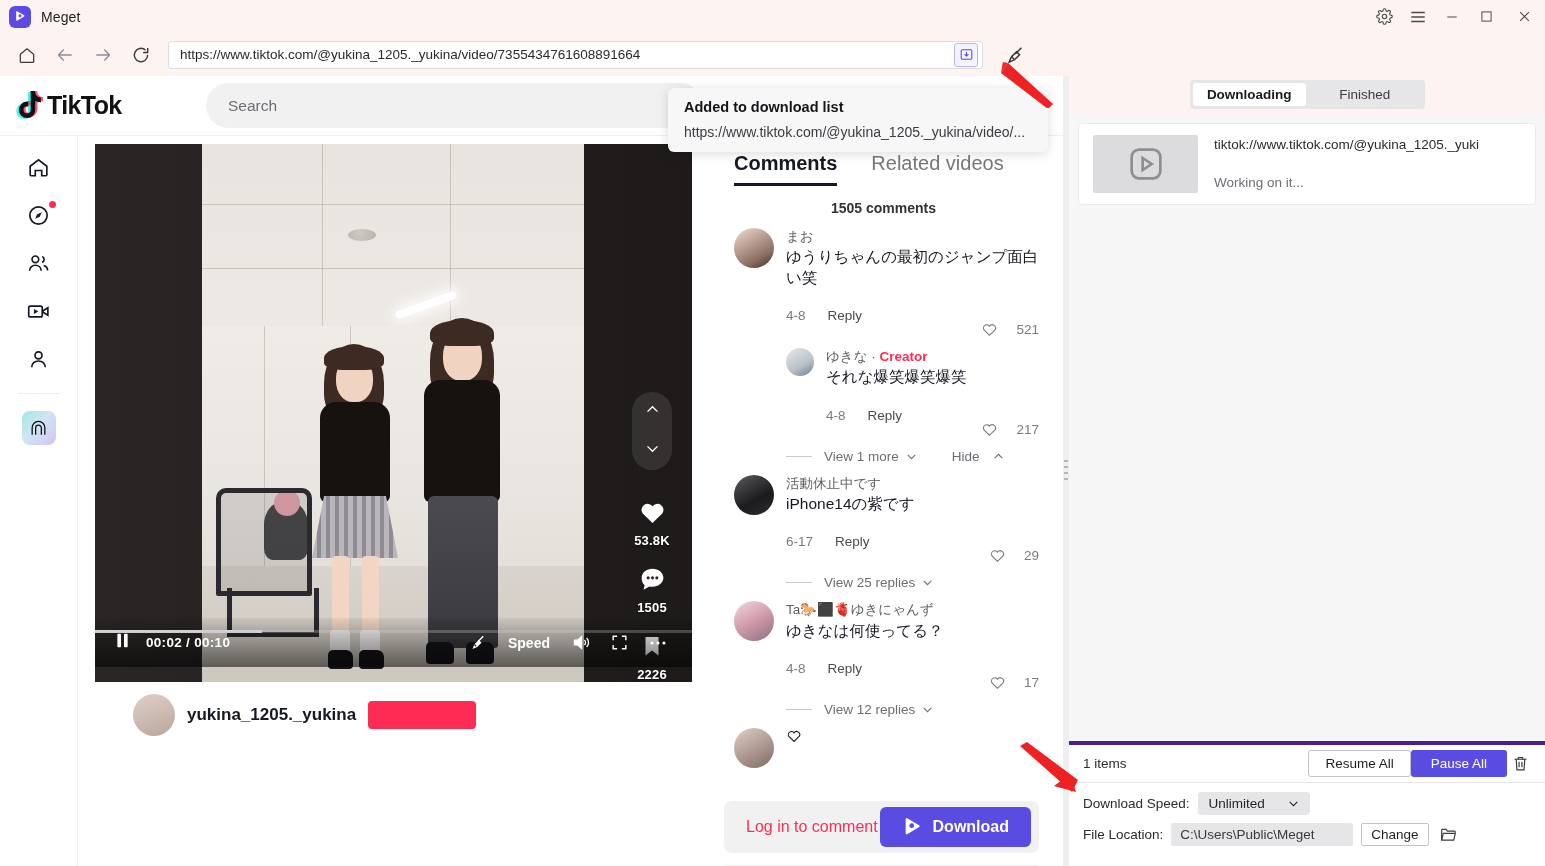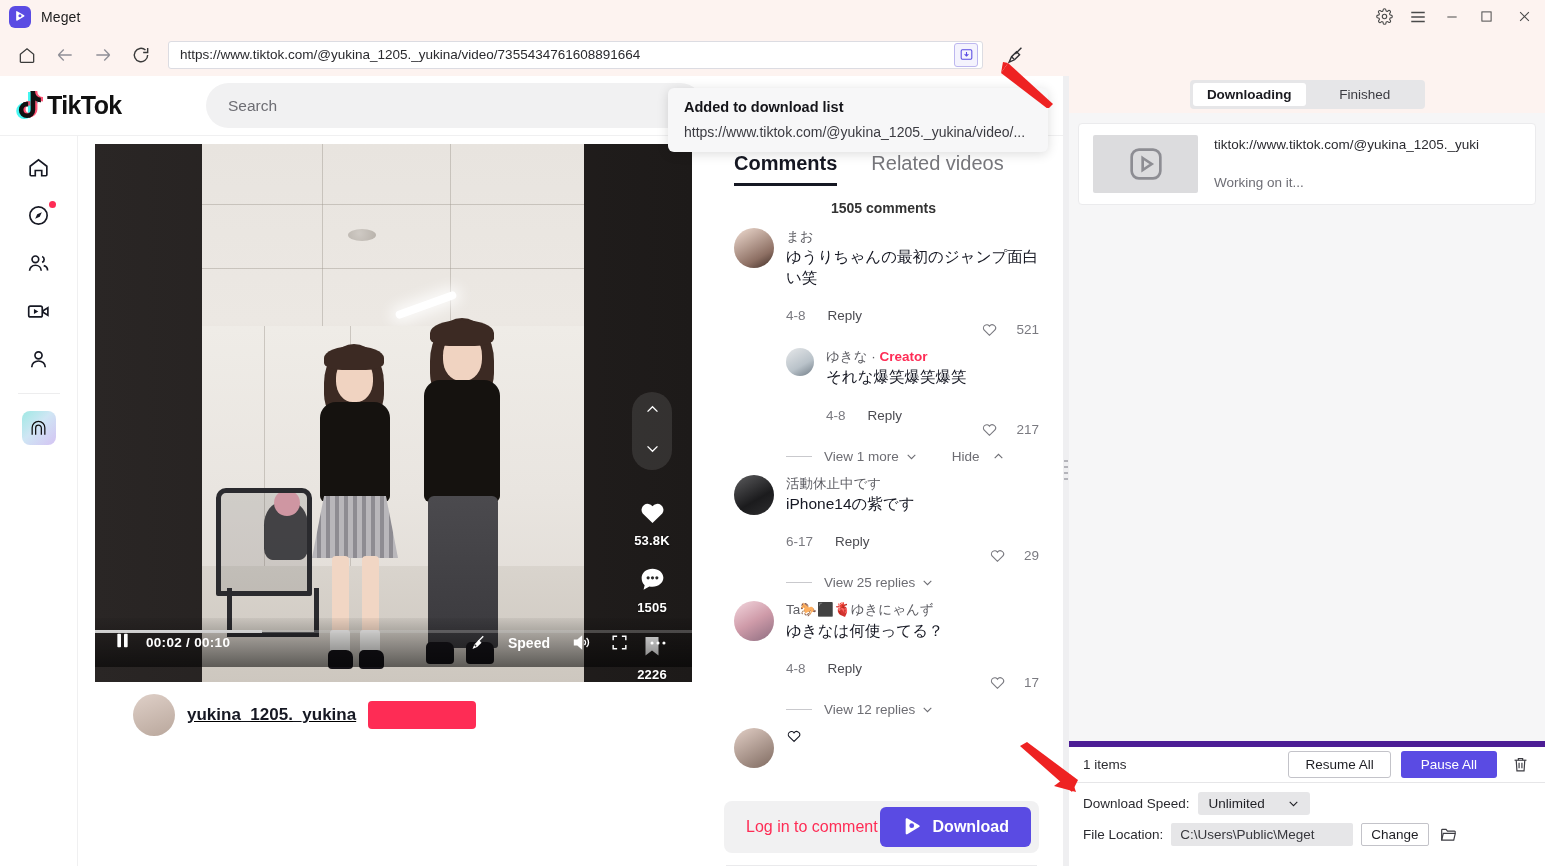--- a/index.html
+++ b/index.html
@@ -135,21 +135,21 @@
   .rail-sep { width: 42px; height: 1px; background: #ededee; margin: 3px 0; }
   .rail-hl {
     width: 34px; height: 34px; border-radius: 8px;
     background: linear-gradient(135deg,#9fe9e4 0%,#cfe6f4 45%,#d4c3f3 100%);
     display:flex; align-items:center; justify-content:center;
   }
 
   .tt-content { flex: 1; display: flex; min-width: 0; padding: 8px 0 0 17px; gap: 18px; }
 
   
-  .vid-col { width: 597px; min-width: 597px; display: flex; flex-direction: column; text-decoration: underline; }
+  .vid-col { width: 597px; min-width: 597px; display: flex; flex-direction: column; }
   .player {
     position: relative;
     width: 597px; height: 538px;
     background: #000;
     overflow: hidden;
   }
   .vid-bg {
     position: absolute; inset: 0;
     background: linear-gradient(90deg,#2a2625 0%,#1d1a19 100%);
   }
@@ -331,23 +331,23 @@
   .dl-thumb {
     width: 105px; height: 58px; background: #dcdcde; border-radius: 2px;
     display:flex; align-items:center; justify-content:center; color:#8d8d93; flex:none;
   }
   .dl-info { flex: 1; min-width: 0; display:flex; flex-direction:column; justify-content:space-between; padding: 2px 0 3px;}
   .dl-url { font-size: 13.5px; color: #2b2b30; white-space: nowrap; overflow: hidden; }
   .dl-status { font-size: 13.5px; color: #6e6e75; }
 
   .dl-actions {
     height: 41px; min-height: 41px;
-    border-top: 6px solid #4c1d95;
+    border-top: 4px solid #4c1d95;
     display: flex; align-items: center;
-    padding: 0 12px 0 14px; gap: 10px; background:#fff;
+    padding: 0 12px 0 14px; background:#fff;
   }
   .dl-items { font-size: 13.5px; color: #2c2c31; flex: 1; }
   .btn-outline {
     border: 1px solid #c3c3c9; border-radius: 3px;
     font-size: 13.5px; color: #1f1f24;
     padding: 5px 16px; background: #fff;
   }
   .btn-primary {
     background: #5a4be3; color: #fff; border-radius: 3px;
     font-size: 13.5px; padding: 6px 20px; font-weight: 400;

